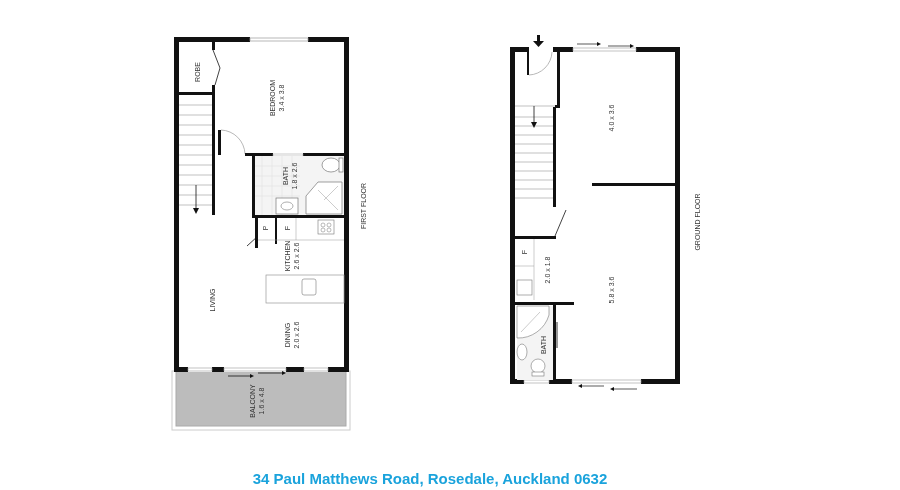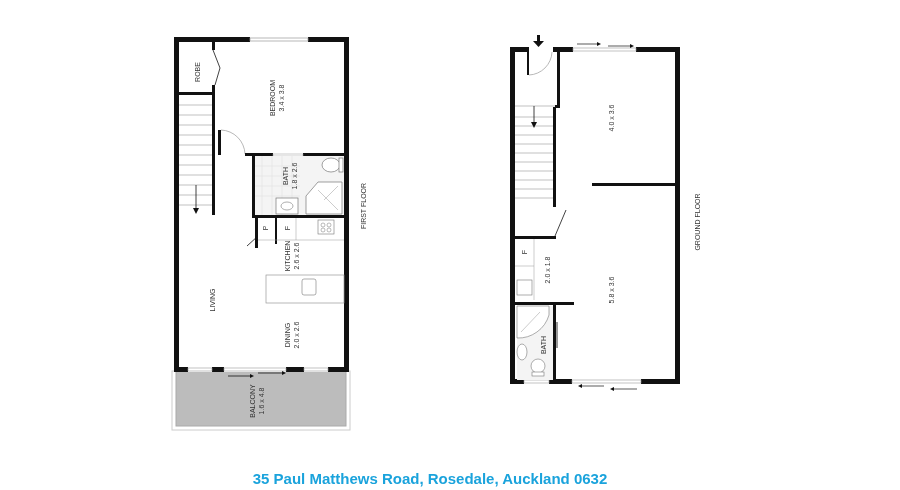--- a/index.html
+++ b/index.html
@@ -201,13 +201,13 @@
 
     <text transform="translate(614,118) rotate(-90)" font-size="7" text-anchor="middle">4.0 x 3.6</text>
     <text transform="translate(527,252) rotate(-90)" font-size="7" text-anchor="middle">F</text>
     <text transform="translate(550,270) rotate(-90)" font-size="7" text-anchor="middle">2.0 x 1.8</text>
     <text transform="translate(614,290) rotate(-90)" font-size="7" text-anchor="middle">5.8 x 3.6</text>
     <text transform="translate(546,345) rotate(-90)" font-size="7" text-anchor="middle">BATH</text>
     <text transform="translate(700,222) rotate(-90)" font-size="7" text-anchor="middle">GROUND FLOOR</text>
   </g>
 </svg>
 
-<div class="address">35 Paul Matthews Road, Rosedale, Auckland 0632</div>
+<div class="address">34 Paul Matthews Road, Rosedale, Auckland 0632</div>
 
 </body></html>

